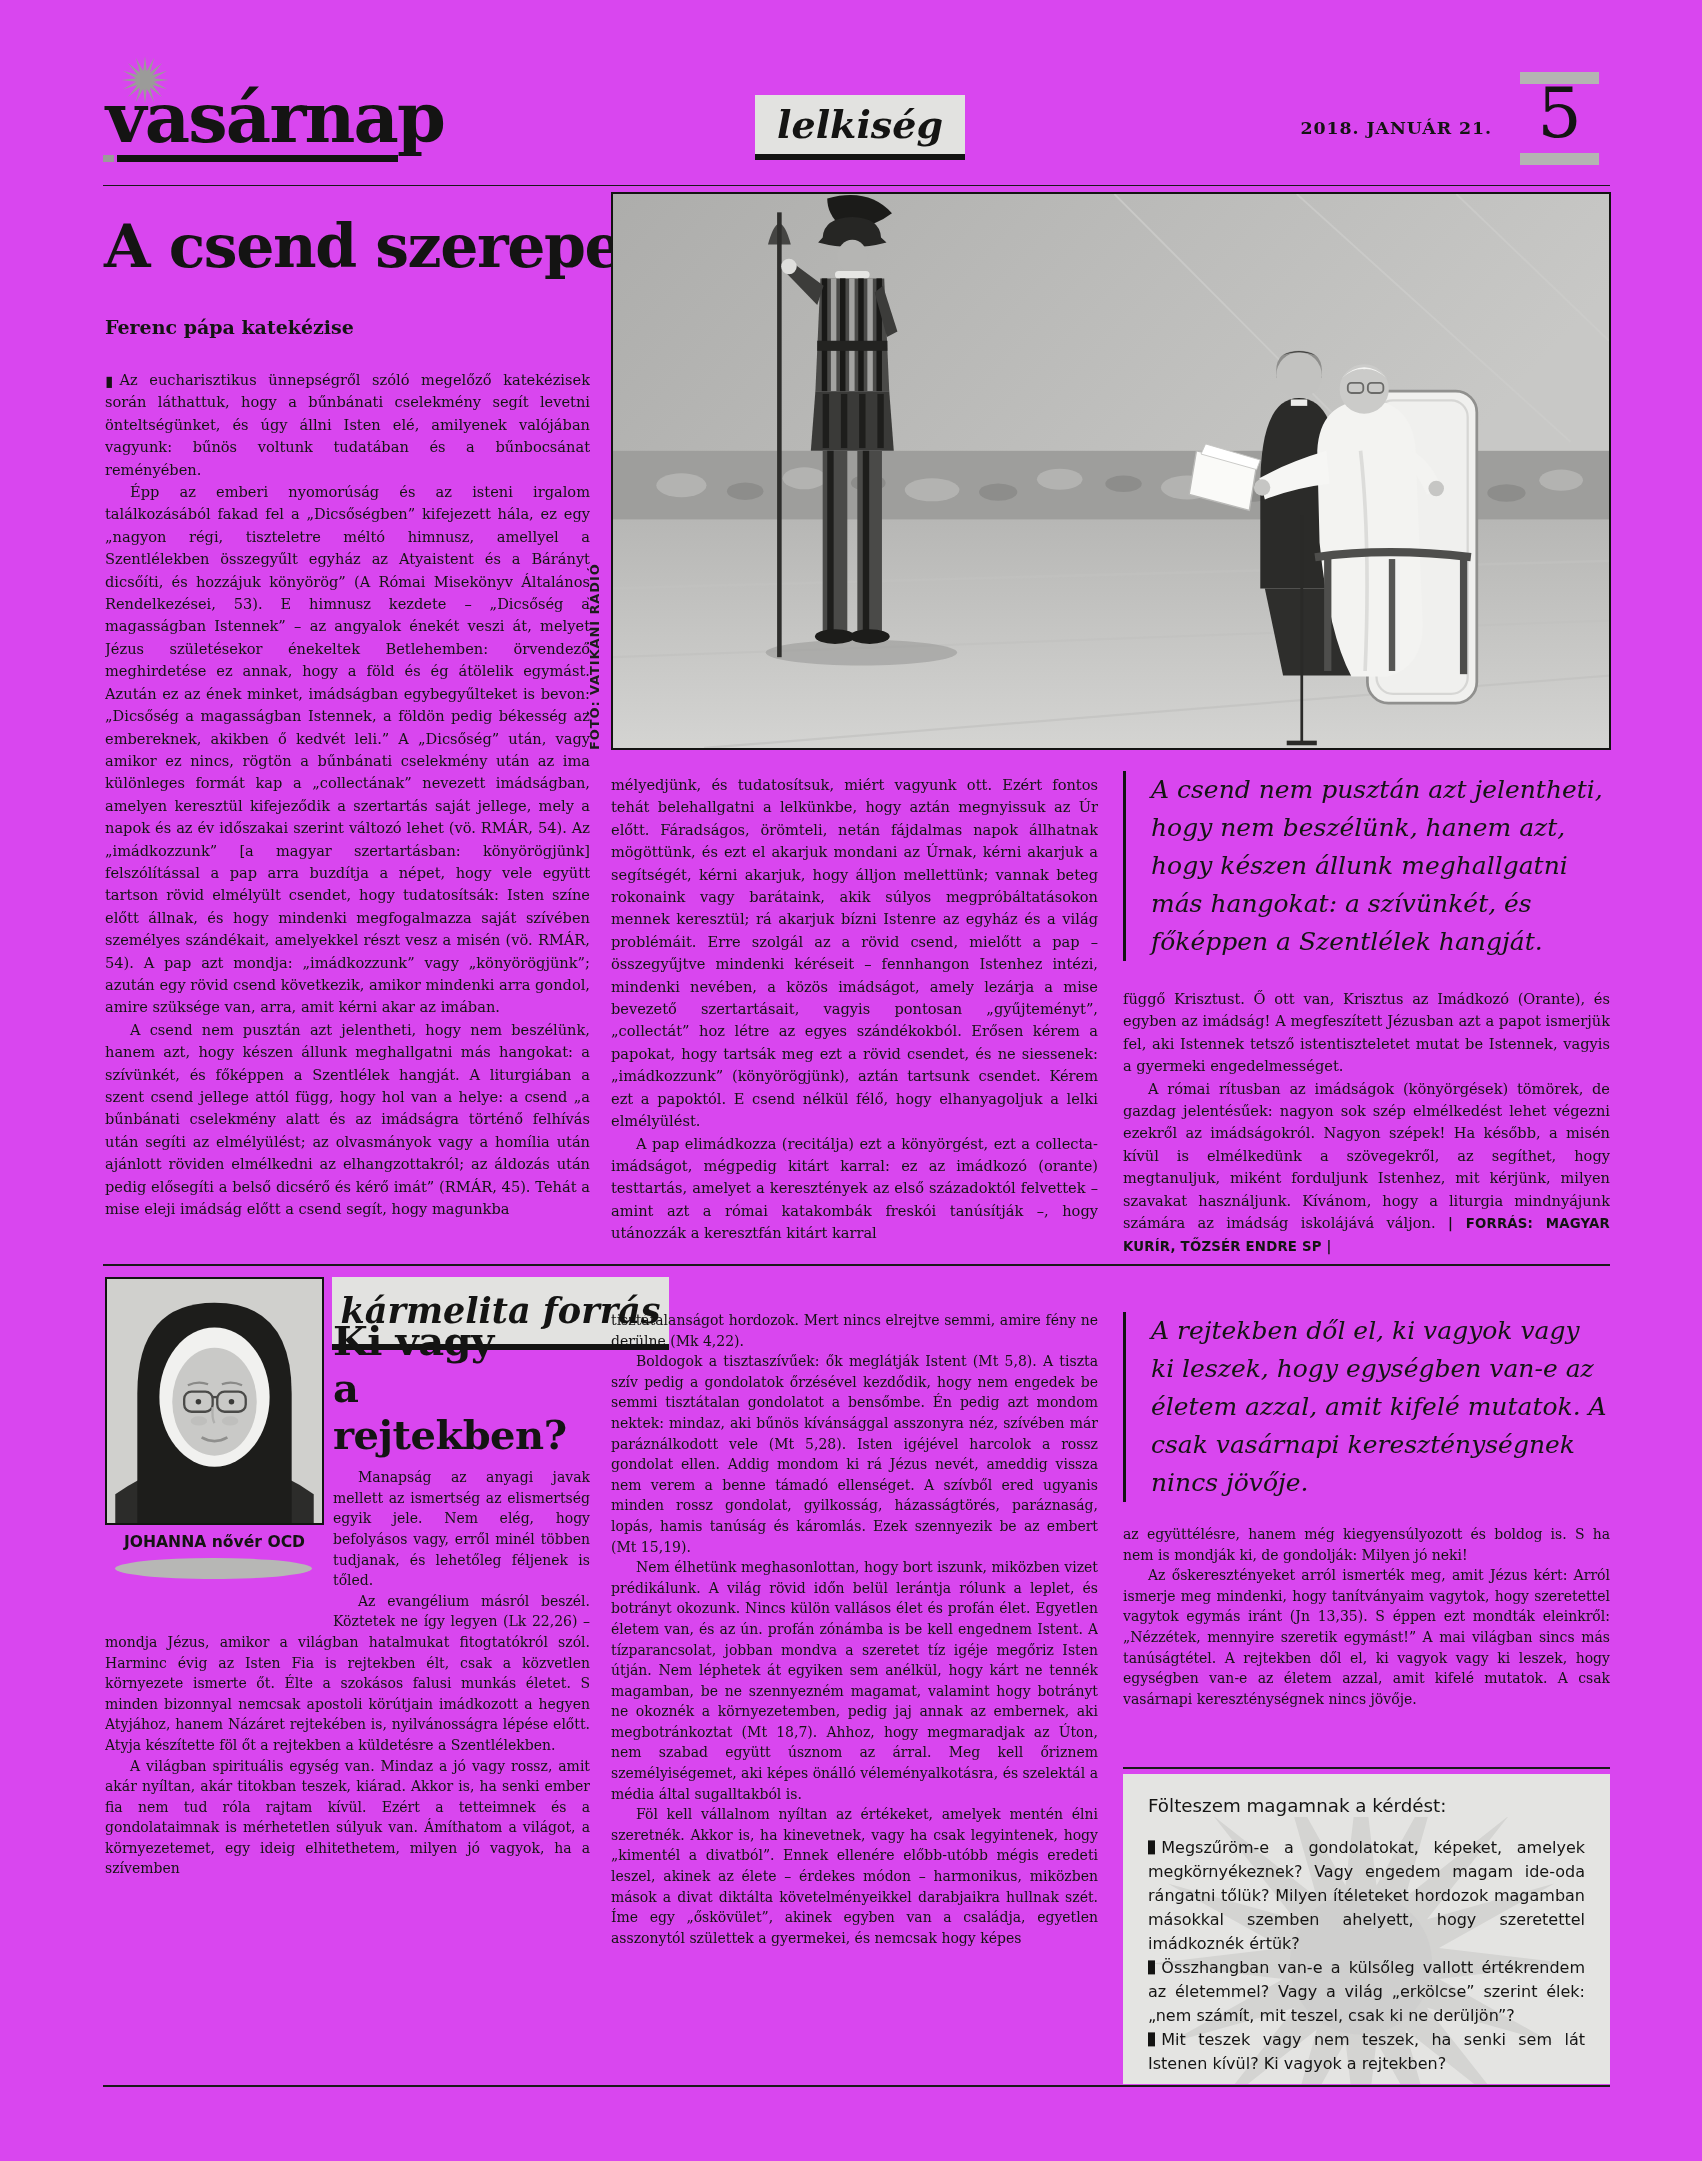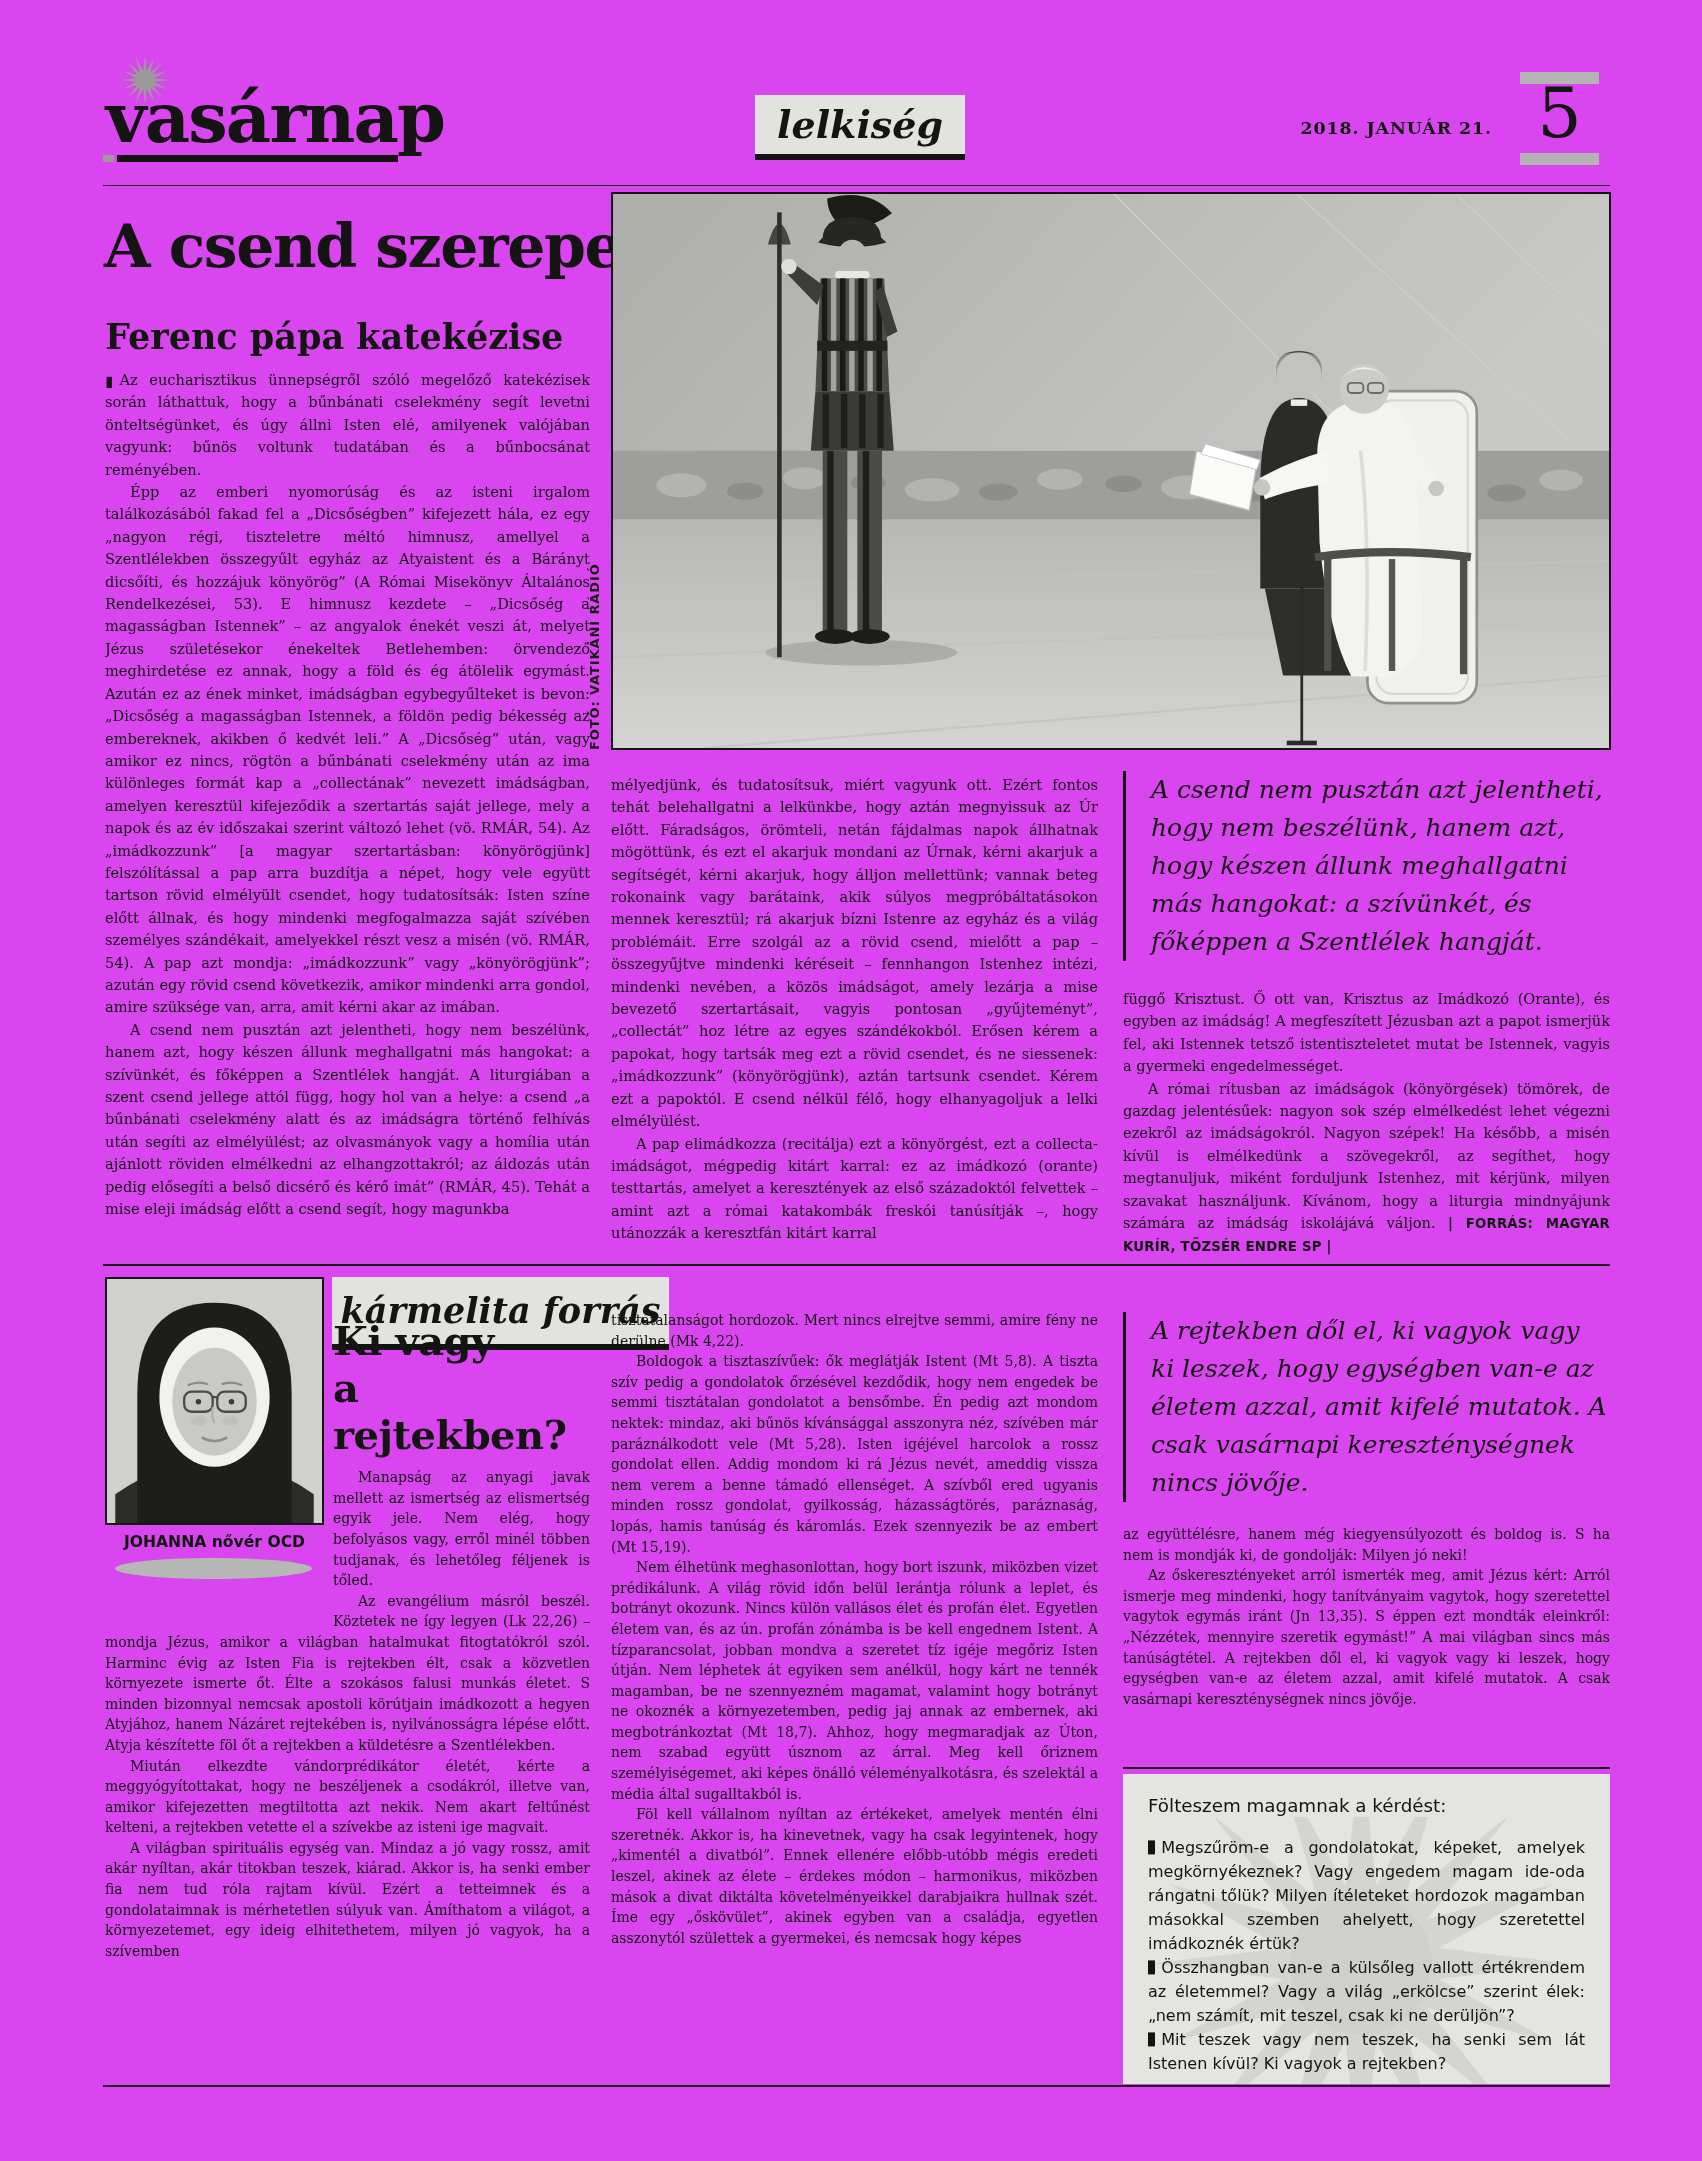--- a/index.html
+++ b/index.html
@@ -11,21 +11,21 @@
   .mast-bar{background:#131312;}
   .mast-sq{background:#9b9b99;}
   .section-box{background:#e2e2e0;border-bottom:6.9px solid #131312;text-align:center;}
   .section-box span{font-style:italic;font-weight:bold;font-size:38px;line-height:59px;}
   .edition-date{font-weight:bold;font-size:17.4px;letter-spacing:0.9px;text-align:right;}
   .pageno{font-size:70px;line-height:73px;text-align:center;font-weight:400;}
   .gbar{background:#b4b4b2;}
   .rule{background:#1a1a19;}
   
   .h1a{font-weight:bold;font-size:60px;line-height:1.05;letter-spacing:-1.4px;}
-  .h2a{font-weight:bold;font-size:35px;}
+  .h2a{font-weight:bold;font-size:19px;}
   .col{text-align:justify;overflow:hidden;hyphens:auto;}
   .a1 .para{font-size:14.6px;line-height:22.4px;margin:0;}
   .a2p .para{font-size:14px;line-height:20.6px;margin:0;}
   .para.ind{text-indent:25px;}
   .lead-marker{display:inline-block;transform:translateY(0.9px);margin-right:6.4px;font-style:normal;}
   .photo-frame{border:2.7px solid #131312;box-sizing:border-box;background:#b5b5b3;}
   .credit{writing-mode:vertical-rl;transform:rotate(180deg);display:block;height:100%;
           font-family:"DejaVu Sans",sans-serif;font-weight:bold;font-size:13px;letter-spacing:0.9px;color:#1c1c1b;}
   .pq{font-style:italic;font-size:25px;line-height:38px;border-left:3.2px solid #131312;
       padding-left:25px;box-sizing:border-box;}
@@ -251,21 +251,20 @@
       </div>
 
       <h1 class="h1b" style="margin-top:40px;">
         <span style="display:block;">Ki vagy</span>
         <span style="display:block;">a rejtekben?</span>
       </h1>
 
 
       <p class="para ind" style="margin-top:9.2px;">Manapság az anyagi javak mellett az ismertség az elismertség egyik jele. Nem elég, hogy befolyásos vagy, erről minél többen tudjanak, és lehetőleg féljenek is tőled.</p>
       <p class="para ind">Az evangélium másról beszél. Köztetek ne így legyen (Lk 22,26) – mondja Jézus, amikor a világban hatalmukat fitogtatókról szól. Harminc évig az Isten Fia is rejtekben élt, csak a közvetlen környezete ismerte őt. Élte a szokásos falusi munkás életet. S minden bizonnyal nemcsak apostoli körútjain imádkozott a hegyen Atyjához, hanem Názáret rejtekében is, nyilvánosságra lépése előtt. Atyja készítette föl őt a rejtekben a küldetésre a Szentlélekben.</p>
-      <p class="para ind">Miután elkezdte vándorprédikátor életét, kérte a meggyógyítottakat, hogy ne beszéljenek a csodákról, illetve van, amikor kifejezetten megtiltotta azt nekik. Nem akart feltűnést kelteni, a rejtekben vetette el a szívekbe az isteni ige magvait.</p>
       <p class="para ind">A világban spirituális egység van. Mindaz a jó vagy rossz, amit akár nyíltan, akár titokban teszek, kiárad. Akkor is, ha senki ember fia nem tud róla rajtam kívül. Ezért a tetteimnek és a gondolataimnak is mérhetetlen súlyuk van. Ámíthatom a világot, a környezetemet, egy ideig elhitethetem, milyen jó vagyok, ha a szívemben</p>
     </div>
 
     <div class="col abs" style="left:611px;top:1310px;width:487px;height:775px;">
       <p class="para">tisztátalanságot hordozok. Mert nincs elrejtve semmi, amire fény ne derülne (Mk 4,22).</p>
       <p class="para ind">Boldogok a tisztaszívűek: ők meglátják Istent (Mt 5,8). A tiszta szív pedig a gondolatok őrzésével kezdődik, hogy nem engedek be semmi tisztátalan gondolatot a bensőmbe. Én pedig azt mondom nektek: mindaz, aki bűnös kívánsággal asszonyra néz, szívében már paráználkodott vele (Mt 5,28). Isten igéjével harcolok a rossz gondolat ellen. Addig mondom ki rá Jézus nevét, ameddig vissza nem verem a benne támadó ellenséget. A szívből ered ugyanis minden rossz gondolat, gyilkosság, házasságtörés, paráznaság, lopás, hamis tanúság és káromlás. Ezek szennyezik be az embert (Mt 15,19).</p>
       <p class="para ind">Nem élhetünk meghasonlottan, hogy bort iszunk, miközben vizet prédikálunk. A világ rövid időn belül lerántja rólunk a leplet, és botrányt okozunk. Nincs külön vallásos élet és profán élet. Egyetlen életem van, és az ún. profán zónámba is be kell engednem Istent. A tízparancsolat, jobban mondva a szeretet tíz igéje megőriz Isten útján. Nem léphetek át egyiken sem anélkül, hogy kárt ne tennék magamban, be ne szennyezném magamat, valamint hogy botrányt ne okoznék a környezetemben, pedig jaj annak az embernek, aki megbotránkoztat (Mt 18,7). Ahhoz, hogy megmaradjak az Úton, nem szabad együtt úsznom az árral. Meg kell őriznem személyiségemet, aki képes önálló véleményalkotásra, és szelektál a média által sugalltakból is.</p>
       <p class="para ind">Föl kell vállalnom nyíltan az értékeket, amelyek mentén élni szeretnék. Akkor is, ha kinevetnek, vagy ha csak legyintenek, hogy „kimentél a divatból”. Ennek ellenére előbb-utóbb mégis eredeti leszel, akinek az élete – érdekes módon – harmonikus, miközben mások a divat diktálta követelményeikkel darabjaikra hullnak szét. Íme egy „őskövület”, akinek egyben van a családja, egyetlen asszonytól születtek a gyermekei, és nemcsak hogy képes</p>
     </div>
 

